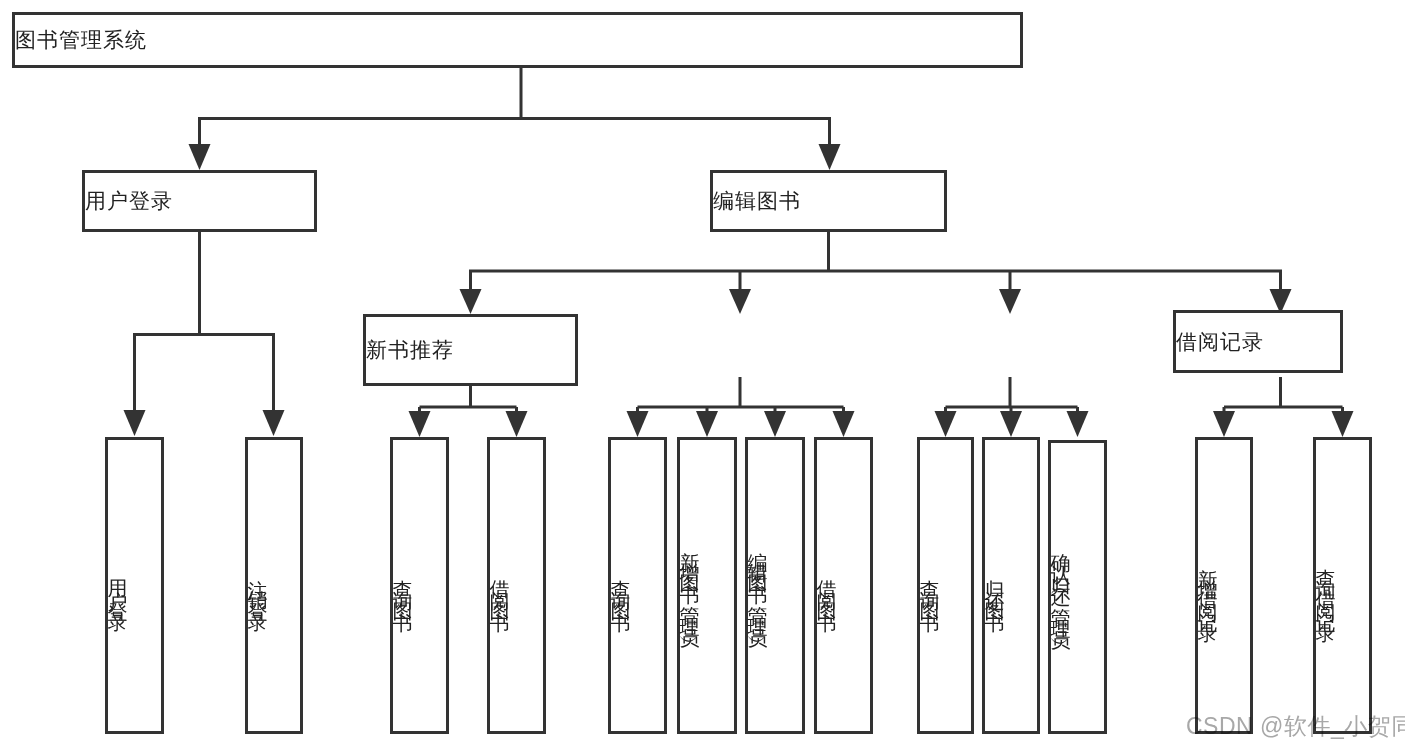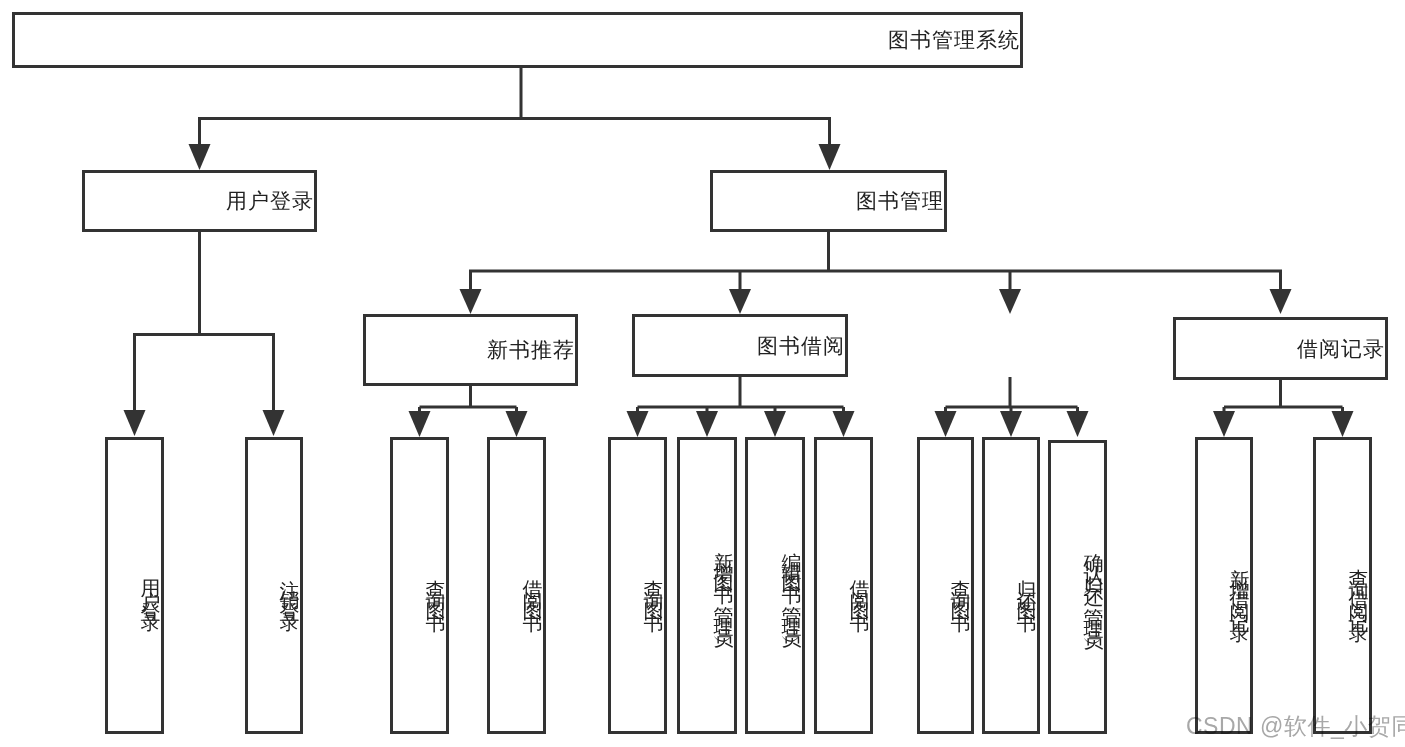--- a/index.html
+++ b/index.html
@@ -10,21 +10,21 @@
     background:#ffffff;
     font-family:"Liberation Sans","DejaVu Sans",sans-serif;
     overflow:hidden;
   }
   .box {
     position:absolute;
     background:#ffffff;
     border:3px solid #333333;
     display:flex;
     align-items:center;
-    justify-content:flex-end;
+    justify-content:flex-start;
     color:#222222;
     z-index:2;
   }
   .hbox span {
     font-size:21px;
     letter-spacing:1px;
     white-space:nowrap;
   }
   .leaf span {
     writing-mode:vertical-rl;
@@ -103,30 +103,27 @@
   </svg>
 
   <div class="box hbox" style="left:12px;top:12px;width:1011px;height:56px">
     <span>图书管理系统</span>
   </div>
 
   <div class="box hbox" style="left:82px;top:170px;width:235px;height:62px">
     <span>用户登录</span>
   </div>
   <div class="box hbox" style="left:710px;top:170px;width:237px;height:62px">
-    <span>图书管理</span>
+    <span>编辑图书</span>
   </div>
 
   <div class="box hbox" style="left:363px;top:314px;width:215px;height:72px">
     <span>新书推荐</span>
   </div>
-  <div class="box hbox" style="left:632px;top:314px;width:216px;height:63px">
-    <span>图书借阅</span>
-  </div>
-  <div class="box hbox" style="left:1173px;top:317px;width:215px;height:63px">
+  <div class="box hbox" style="left:1173px;top:310px;width:170px;height:63px">
     <span>借阅记录</span>
   </div>
 
   <div class="box leaf" style="left:105px;top:437px;width:59px;height:297px">
     <span>用户登录</span>
   </div>
   <div class="box leaf" style="left:245px;top:437px;width:58px;height:297px">
     <span>注销登录</span>
   </div>
 

